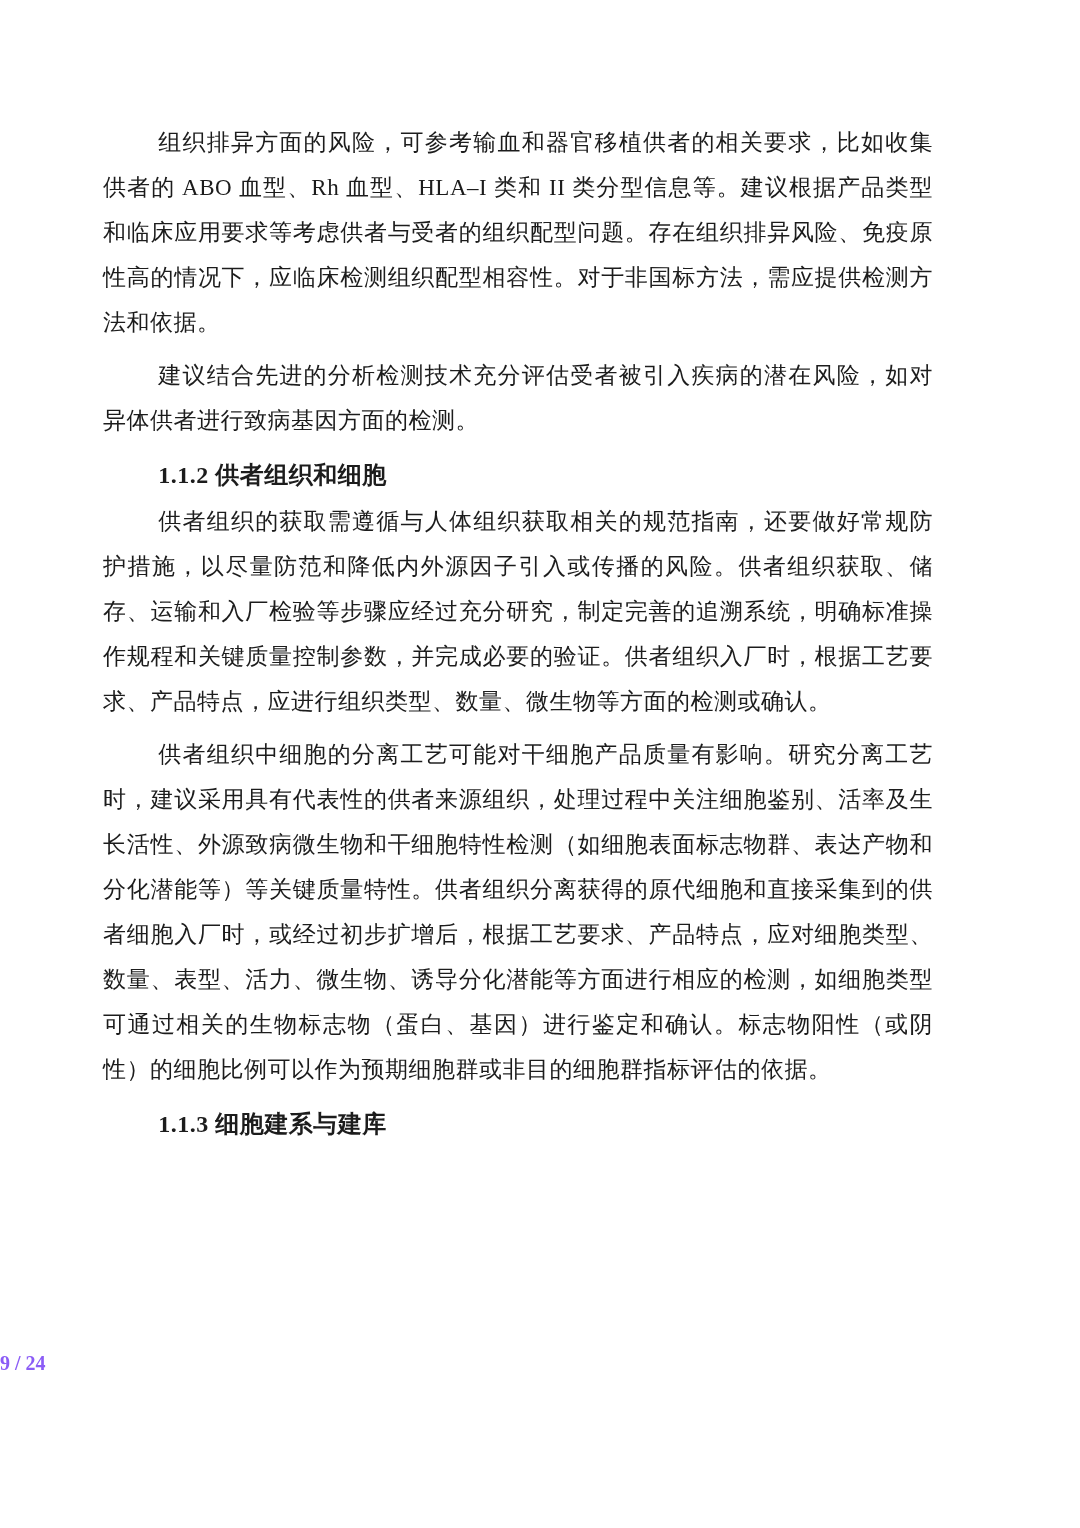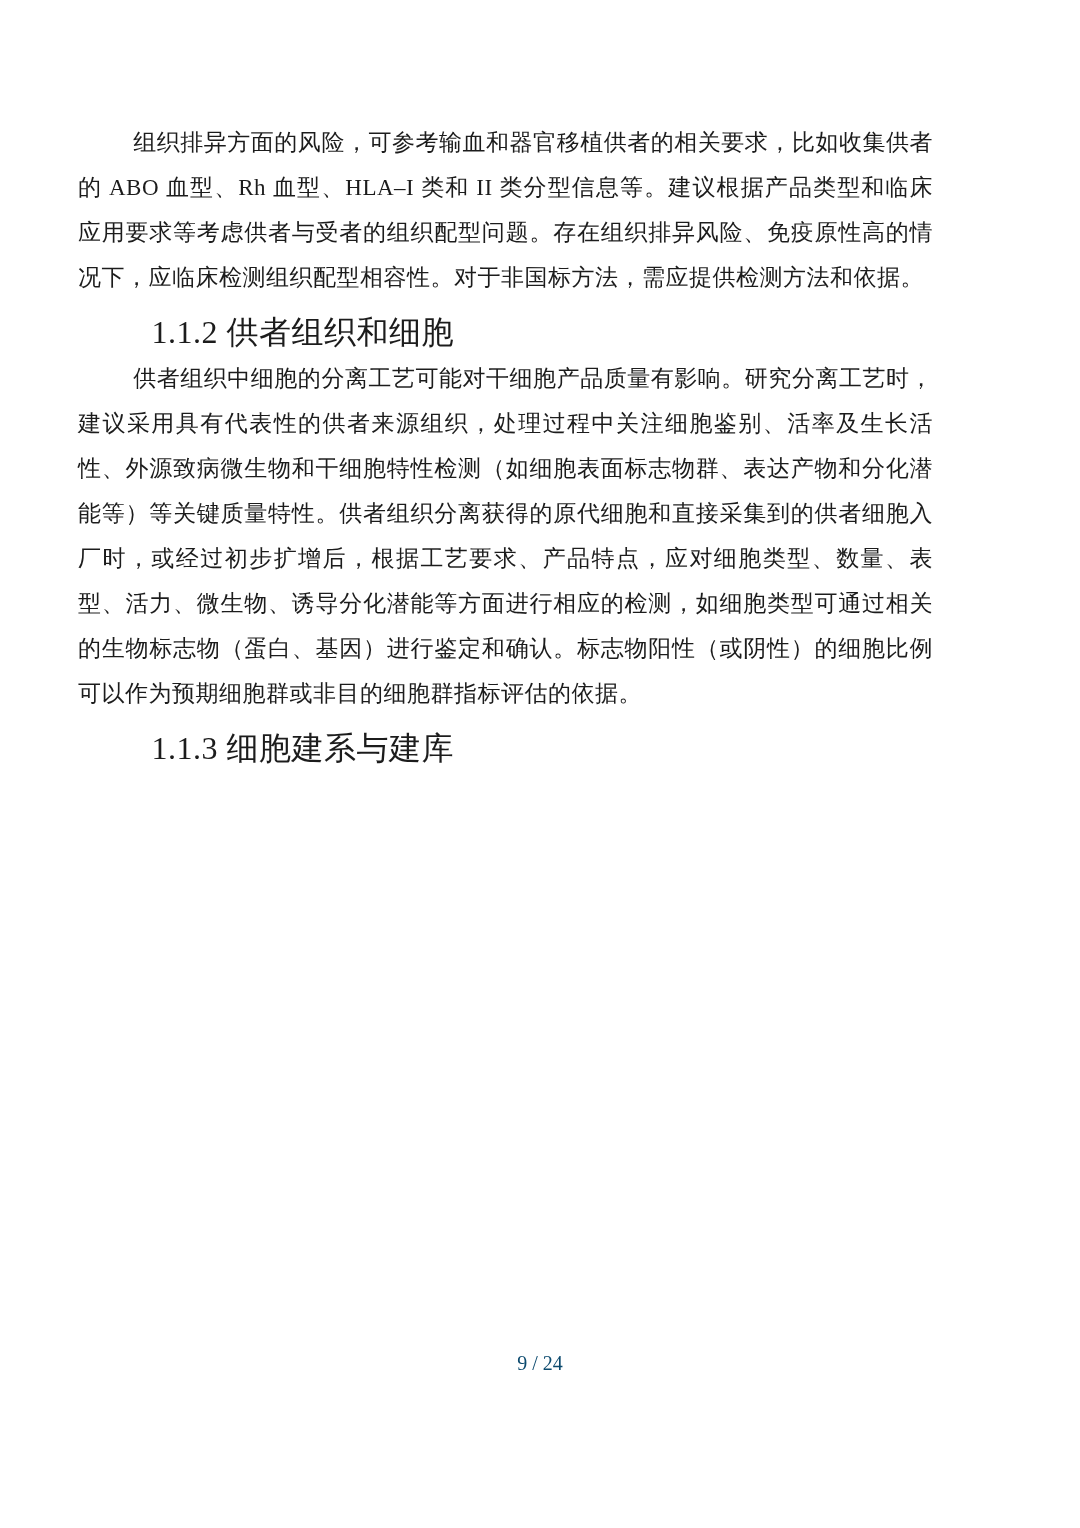--- a/index.html
+++ b/index.html
@@ -13,55 +13,56 @@
     height: 1528px;
     margin: 0 auto;
     background: #ffffff;
     color: #1c1c1c;
     font-family: "Liberation Serif", "DejaVu Serif", serif;
     overflow: hidden;
     box-sizing: border-box;
   }
   .content {
     box-sizing: border-box;
-    padding: 120px 147px 0 78px;
+    padding: 120px 147px 0 103px;
   }
   .para {
     margin: 0 0 8px 0;
     font-size: 23px;
     line-height: 45px;
     text-align: justify;
     text-justify: inter-ideograph;
     text-indent: 2.4em;
     letter-spacing: 0.5px;
     word-break: break-all;
   }
   .heading {
     margin: 11px 0 3px 0;
     padding-left: 2.3em;
-    font-size: 32px;
-    font-weight: 400;
+    font-size: 24px;
+    font-weight: 700;
     line-height: 42px;
     letter-spacing: 0.5px;
   }
   .footer {
     position: absolute;
     top: 1352px;
     left: 0;
     width: 100%;
-    text-align: center;
     font-size: 20px;
-    font-weight: 400;
-    color: #0c4a6e;
+    font-weight: 700;
+    color: #8b5cf6;
   }
 </style>
 </head>
 <body>
 
 <div class="page">
   <div class="content">
     <p class="para">组织排异方面的风险，可参考输血和器官移植供者的相关要求，比如收集供者的 ABO 血型、Rh 血型、HLA–I 类和 II 类分型信息等。建议根据产品类型和临床应用要求等考虑供者与受者的组织配型问题。存在组织排异风险、免疫原性高的情况下，应临床检测组织配型相容性。对于非国标方法，需应提供检测方法和依据。</p>
+    <p class="para">建议结合先进的分析检测技术充分评估受者被引入疾病的潜在风险，如对异体供者进行致病基因方面的检测。</p>
     <h2 class="heading">1.1.2 供者组织和细胞</h2>
+    <p class="para">供者组织的获取需遵循与人体组织获取相关的规范指南，还要做好常规防护措施，以尽量防范和降低内外源因子引入或传播的风险。供者组织获取、储存、运输和入厂检验等步骤应经过充分研究，制定完善的追溯系统，明确标准操作规程和关键质量控制参数，并完成必要的验证。供者组织入厂时，根据工艺要求、产品特点，应进行组织类型、数量、微生物等方面的检测或确认。</p>
     <p class="para">供者组织中细胞的分离工艺可能对干细胞产品质量有影响。研究分离工艺时，建议采用具有代表性的供者来源组织，处理过程中关注细胞鉴别、活率及生长活性、外源致病微生物和干细胞特性检测（如细胞表面标志物群、表达产物和分化潜能等）等关键质量特性。供者组织分离获得的原代细胞和直接采集到的供者细胞入厂时，或经过初步扩增后，根据工艺要求、产品特点，应对细胞类型、数量、表型、活力、微生物、诱导分化潜能等方面进行相应的检测，如细胞类型可通过相关的生物标志物（蛋白、基因）进行鉴定和确认。标志物阳性（或阴性）的细胞比例可以作为预期细胞群或非目的细胞群指标评估的依据。</p>
     <h2 class="heading">1.1.3 细胞建系与建库</h2>
   </div>
   <div class="footer">9 / 24</div>
 </div>
 
 </body></html>

